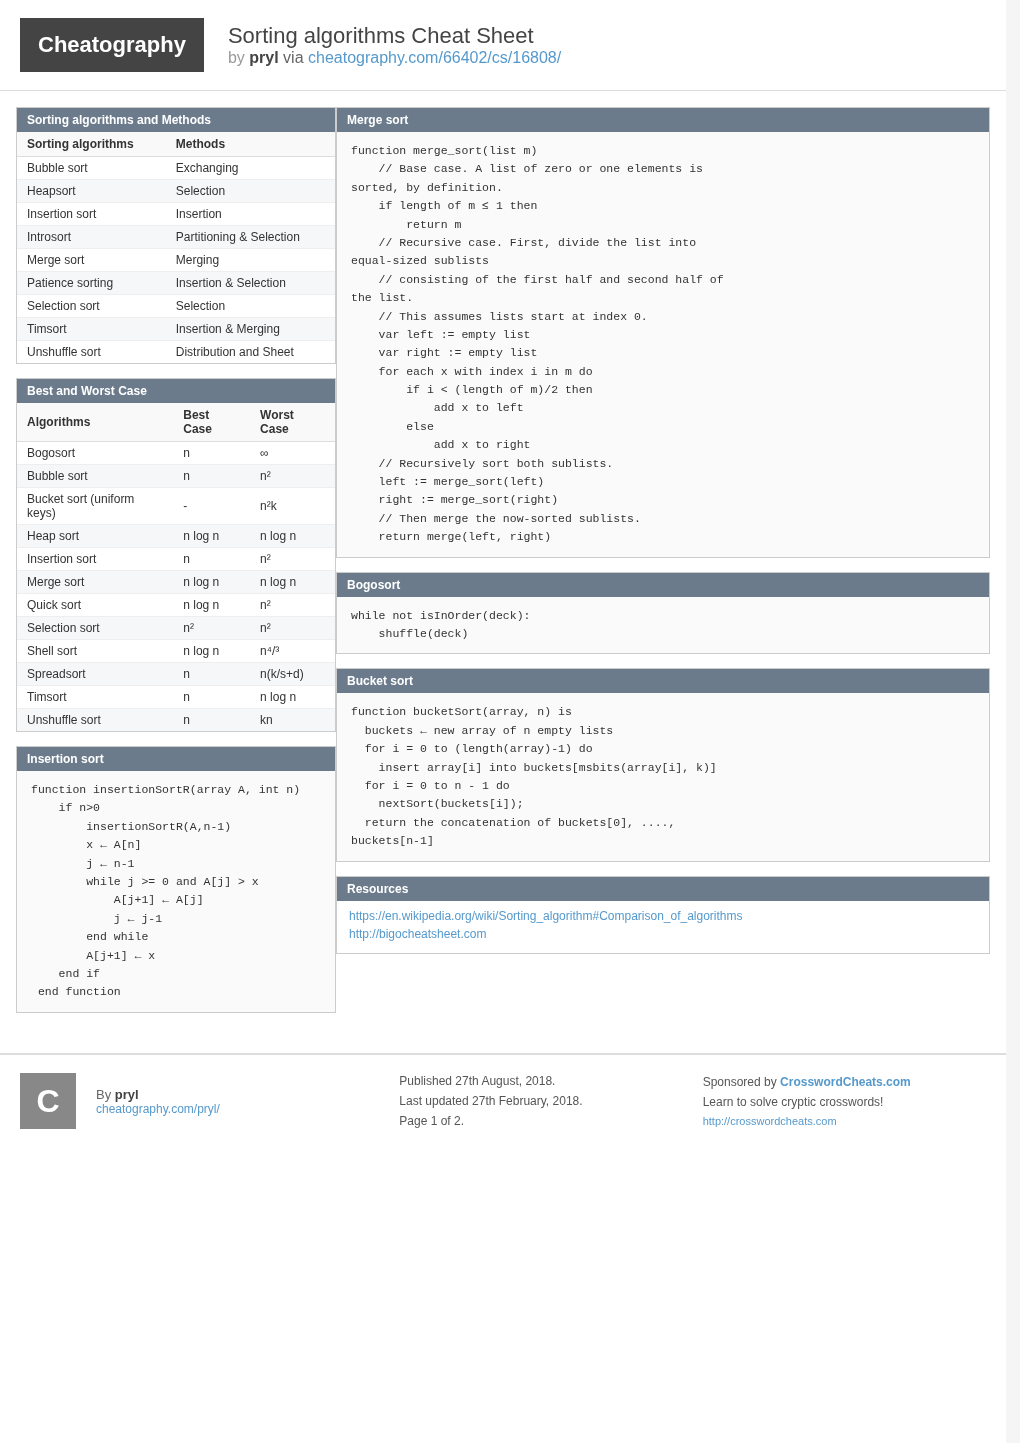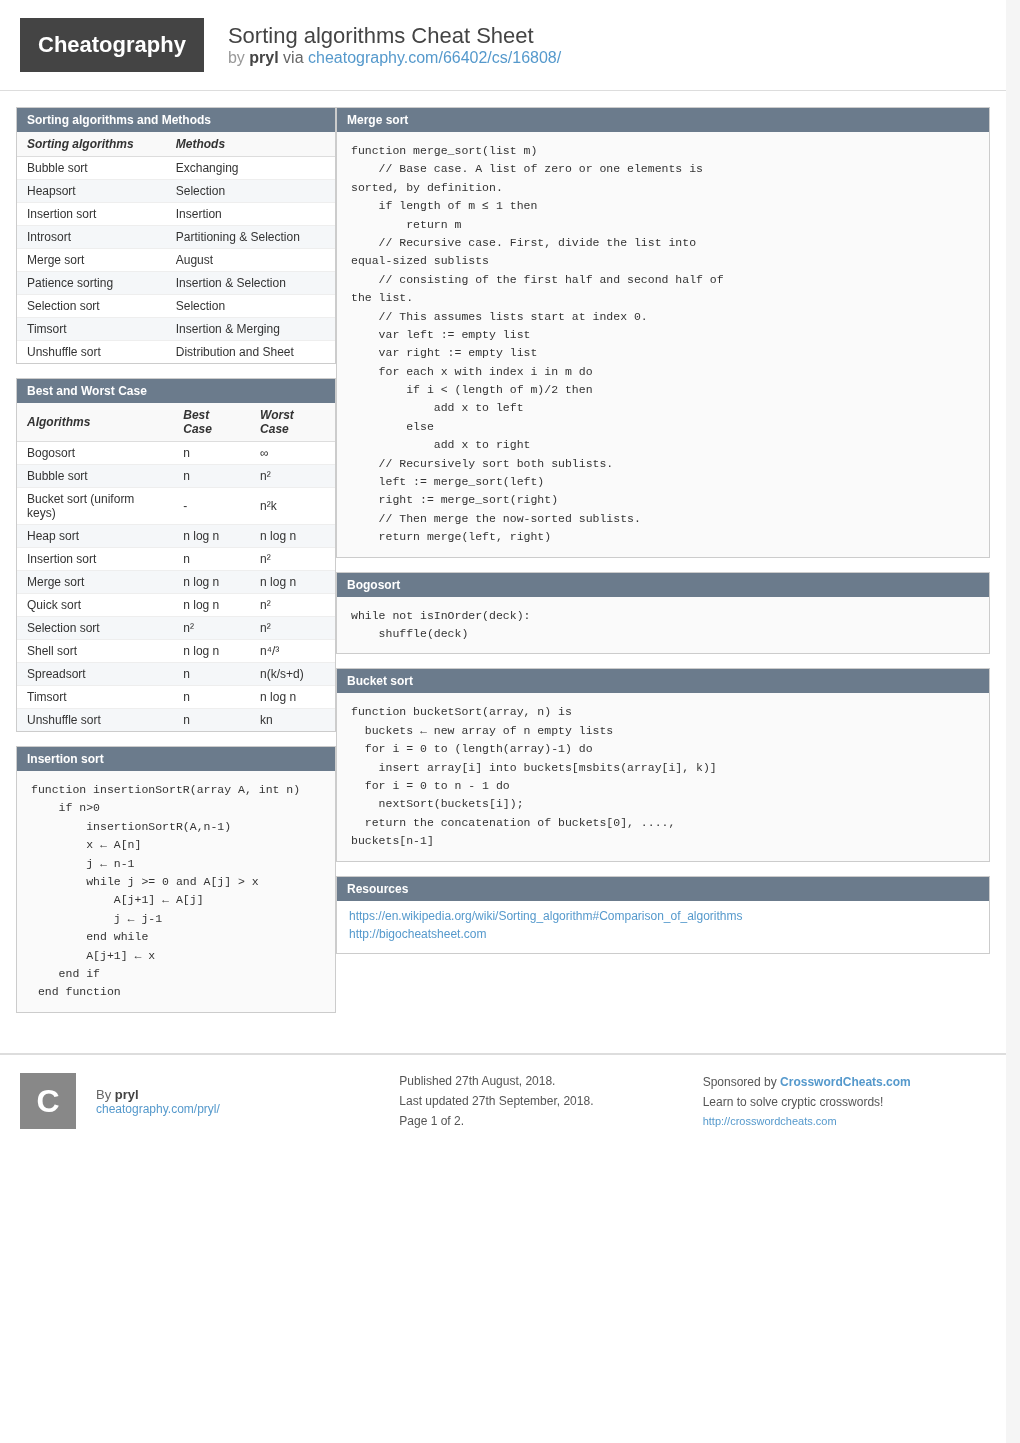--- a/index.html
+++ b/index.html
@@ -78,21 +78,20 @@
       font-weight: bold;
     }
 
     
     .data-table {
       width: 100%;
       border-collapse: collapse;
       font-size: 12px;
     }
     .data-table th {
-      font-style: italic;
       font-weight: bold;
       padding: 5px 10px;
       text-align: left;
       border-bottom: 1px solid #ddd;
       background: #f9f9f9;
     }
     .data-table td {
       padding: 4px 10px;
       border-bottom: 1px solid #eee;
     }
@@ -213,21 +212,21 @@
               <tr>
                 <td>Insertion sort</td>
                 <td>Insertion</td>
               </tr>
               <tr>
                 <td>Introsort</td>
                 <td>Partitioning &amp; Selection</td>
               </tr>
               <tr>
                 <td>Merge sort</td>
-                <td>August</td>
+                <td>Merging</td>
               </tr>
               <tr>
                 <td>Patience sorting</td>
                 <td>Insertion &amp; Selection</td>
               </tr>
               <tr>
                 <td>Selection sort</td>
                 <td>Selection</td>
               </tr>
               <tr>
@@ -411,21 +410,21 @@
     </div>
     <div class="footer-by">
       <div class="by-author">
         <span>By</span>
         <strong>pryl</strong>
       </div>
       <div class="by-url">cheatography.com/pryl/</div>
     </div>
     <div class="footer-published">
       <div>Published 27th August, 2018.</div>
-      <div>Last updated 27th September, 2018.</div>
+      <div>Last updated 27th February, 2018.</div>
       <div>Page 1 of 2.</div>
     </div>
     <div class="footer-sponsor">
       <div>
         <span>Sponsored by</span>
         <a href="#">CrosswordCheats.com</a>
       </div>
       <div>Learn to solve cryptic crosswords!</div>
       <div class="sub-url">http://crosswordcheats.com</div>
     </div>

